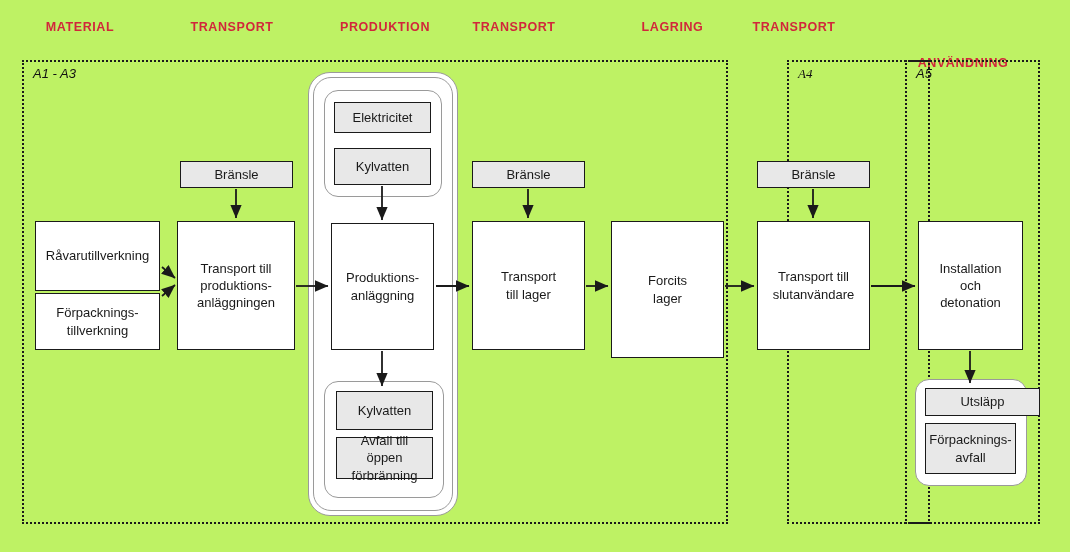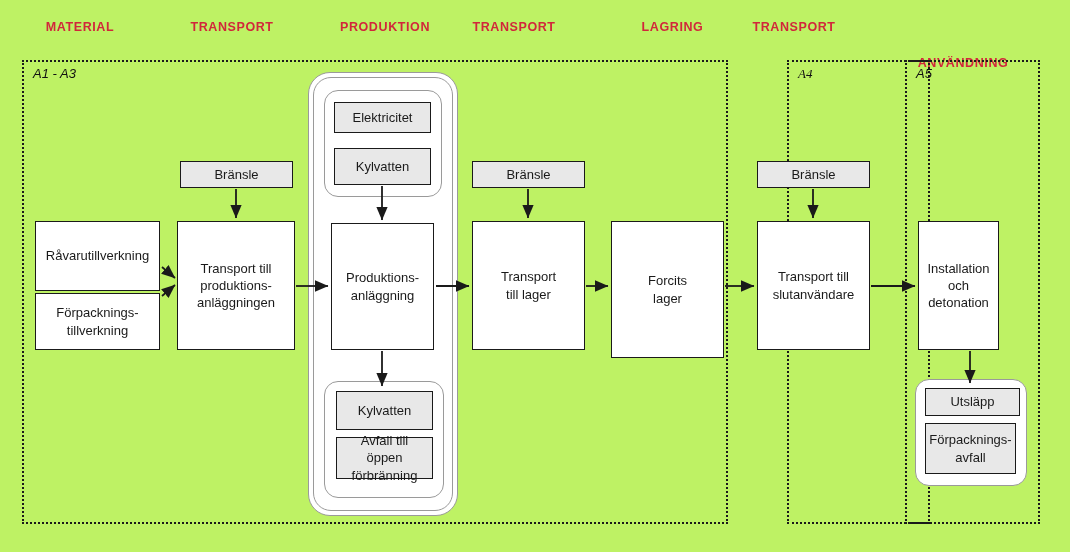--- a/index.html
+++ b/index.html
@@ -202,26 +202,26 @@
         <span class="lines">Forcits
 lager</span>
       </div>
       <div class="box gray" style="left: 757px; top: 161px; width: 113px; height: 27px;">
         <span class="lines">Bränsle</span>
       </div>
       <div class="box" style="left: 757px; top: 221px; width: 113px; height: 129px;">
         <span class="lines">Transport till
 slutanvändare</span>
       </div>
-      <div class="box" style="left: 918px; top: 221px; width: 81px; height: 129px;">
+      <div class="box" style="left: 918px; top: 221px; width: 105px; height: 129px;">
         <span class="lines">Installation
 och
 detonation</span>
       </div>
-      <div class="box gray" style="left: 925px; top: 388px; width: 95px; height: 28px;">
+      <div class="box gray" style="left: 925px; top: 388px; width: 115px; height: 28px;">
         <span class="lines">Utsläpp</span>
       </div>
       <div class="box gray" style="left: 925px; top: 423px; width: 91px; height: 51px;">
         <span class="lines">Förpacknings-
 avfall</span>
       </div>
     </div>
 
 </div>
 

